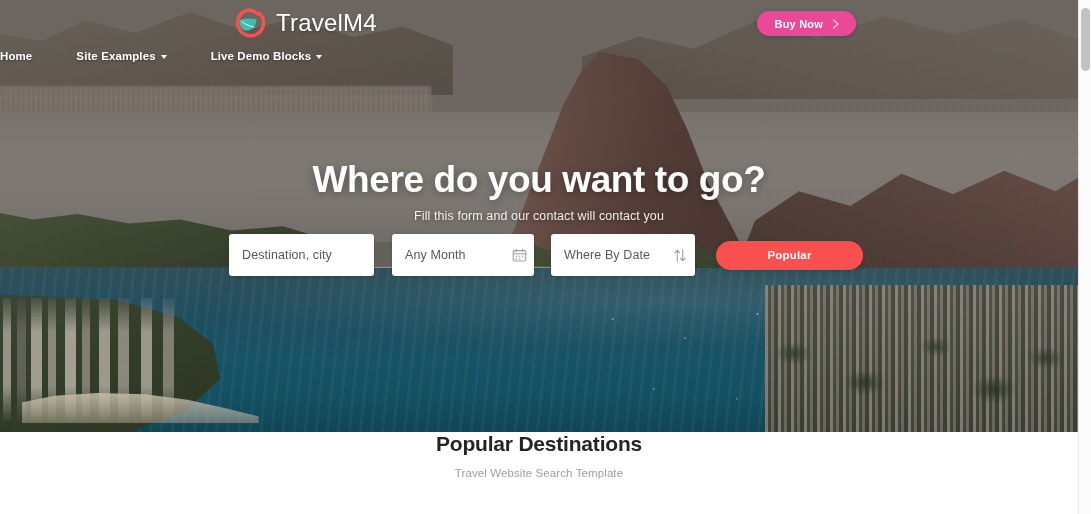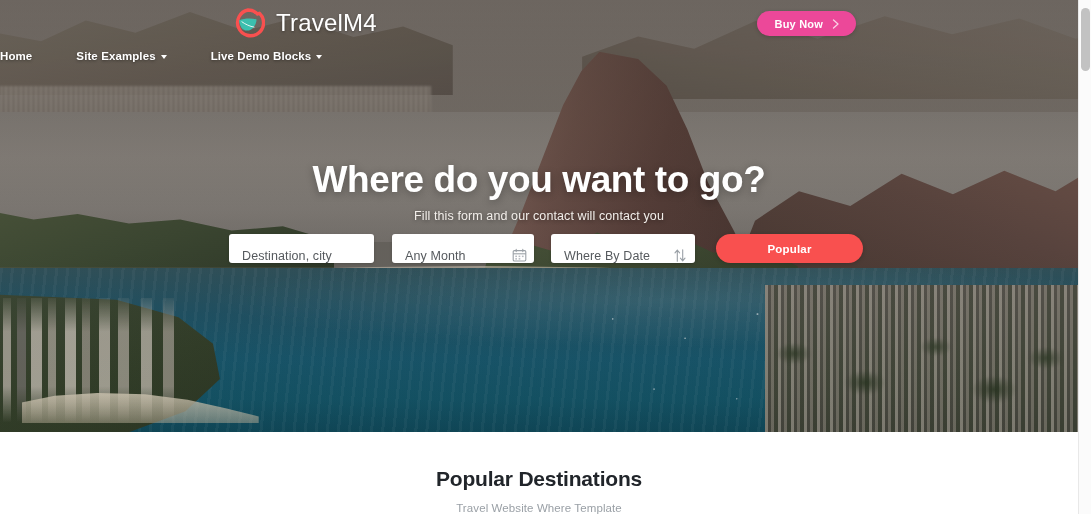--- a/index.html
+++ b/index.html
@@ -236,23 +236,23 @@
     letter-spacing:.1px;
     text-shadow:0 1px 4px rgba(0,0,0,.40);
   }
 
   
   .search-form {
     position:absolute; left:229px; top:234px;
     display:flex; align-items:center; z-index:7;
   }
   .field {
-    position:relative; height:29px;
+    position:relative; height:42px;
     background:#fff; border-radius:3px;
-    display:flex; align-items:flex-end;
+    display:flex; align-items:center;
     box-shadow:0 1px 3px rgba(0,0,0,.18);
   }
   .f-dest  { width:145px; margin-right:18px; }
   .f-month { width:142px; margin-right:17px; }
   .f-sort  { width:144px; margin-right:21px; }
   .field-text {
     flex:1; padding-left:13px;
     font-size:12.5px; color:#55595d;
     letter-spacing:.1px; white-space:nowrap;
     font-family:"Liberation Sans", sans-serif;
@@ -272,21 +272,20 @@
     font-family:"Liberation Sans", sans-serif;
   }
 
   
   .section-below {
     position:absolute; left:0; top:432px;
     width:1078px; height:82px;
     background:#fff; text-align:center;
   }
   .sec-title {
-    margin-top:35px;
     font-size:21px; font-weight:700; color:#21252a;
     letter-spacing:-.2px;
   }
   .sec-sub {
     margin-top:11px;
     font-size:11.5px; font-weight:400; color:#9aa0a6;
     letter-spacing:.1px;
   }
 
   
@@ -406,20 +405,20 @@
           <path d="M9.7 1.8 V12.8 M9.7 12.8 L7.4 10.1 M9.7 12.8 L12 10.1" fill="none" stroke="#9aa0a6" stroke-width="1.1" stroke-linecap="round" stroke-linejoin="round"></path>
         </svg>
       </span>
     </div>
 
     <button class="search-btn">Popular</button>
   </div>
 
   <div class="section-below">
     <h2 class="sec-title">Popular Destinations</h2>
-    <p class="sec-sub">Travel Website Where Template</p>
+    <p class="sec-sub">Travel Website Search Template</p>
   </div>
 
   <div class="scrollbar">
     <div class="scroll-thumb"></div>
   </div>
 
 </div>
 
 </body></html>

